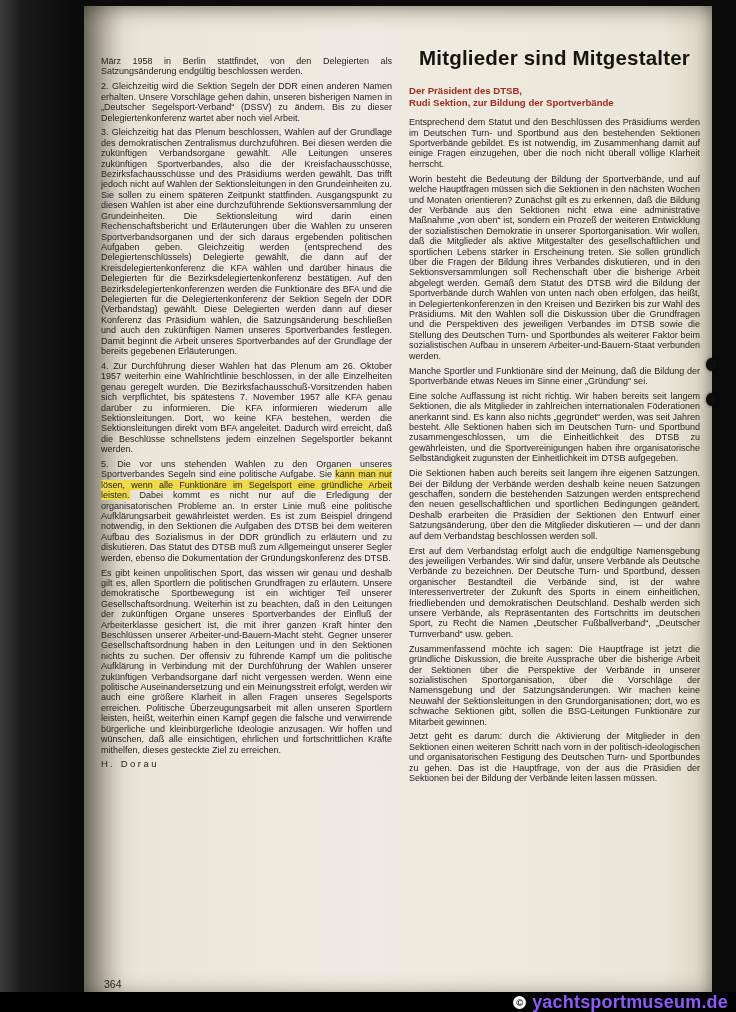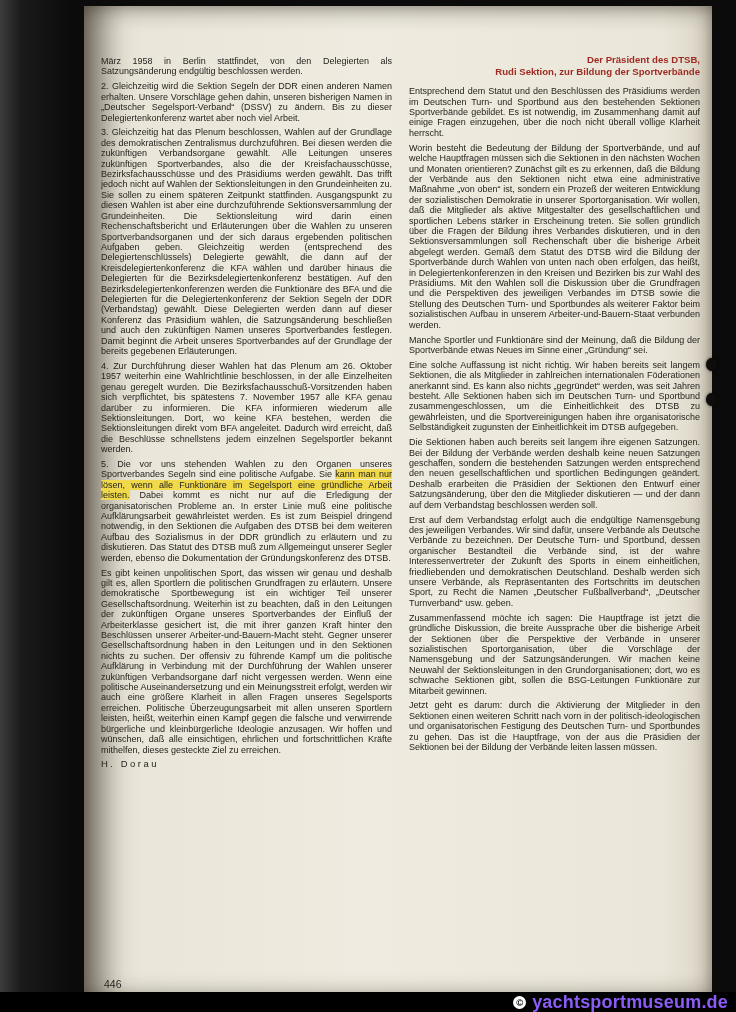--- a/index.html
+++ b/index.html
@@ -27,22 +27,22 @@
   }
   .col-left  { left:17px;  top:50px; width:291px; height:926px; overflow:hidden; }
   .col-right { left:325px; top:40px; width:291px; height:942px; overflow:hidden; }
   .para { margin:0 0 4.5px 0; }
   .hl { background:var(--hl,#f0d94a); }
   .title {
     font-size:20.5px; line-height:23px; font-weight:bold; text-align:center;
     color:#17150f; margin:0 0 5px 0; letter-spacing:0.2px;
   }
   .subtitle {
-    text-align:right; font-weight:bold; font-size:9.6px; line-height:11.6px;
-    color:var(--accent,#9e2b23); margin:8px 0 9px 0;
+    text-align:left; font-weight:bold; font-size:9.6px; line-height:11.6px;
+    color:var(--accent,#9e2b23); margin:16px 0 9px 0;
   }
   .signature {
     text-align:left; font-size:9.5px; letter-spacing:2.5px;
     margin-top:3px; padding-right:4px; color:#26241f;
   }
   .pagenum {
     position:absolute; left:20px; bottom:8px;
     font-size:10.5px; color:#26241f;
   }
   .notch {
@@ -79,37 +79,38 @@
           <p class="para"><span>2. Gleichzeitig wird die Sektion Segeln der DDR einen anderen Namen erhalten. Unsere Vorschläge gehen dahin, unseren bisherigen Namen in „Deutscher Segelsport-Verband“ (DSSV) zu ändern. Bis zu dieser Delegiertenkonferenz wartet aber noch viel Arbeit.</span></p>
           <p class="para"><span>3. Gleichzeitig hat das Plenum beschlossen, Wahlen auf der Grundlage des demokratischen Zentralismus durchzuführen. Bei diesen werden die zukünftigen Verbandsorgane gewählt. Alle Leitungen unseres zukünftigen Sportverbandes, also die der Kreisfachausschüsse, Bezirksfachausschüsse und des Präsidiums werden gewählt. Das trifft jedoch nicht auf Wahlen der Sektionsleitungen in den Grundeinheiten zu. Sie sollen zu einem späteren Zeitpunkt stattfinden. Ausgangspunkt zu diesen Wahlen ist aber eine durchzuführende Sektionsversammlung der Grundeinheiten. Die Sektionsleitung wird darin einen Rechenschaftsbericht und Erläuterungen über die Wahlen zu unseren Sportverbandsorganen und der sich daraus ergebenden politischen Aufgaben geben. Gleichzeitig werden (entsprechend des Delegiertenschlüssels) Delegierte gewählt, die dann auf der Kreisdelegiertenkonferenz die KFA wählen und darüber hinaus die Delegierten für die Bezirksdelegiertenkonferenz bestätigen. Auf den Bezirksdelegiertenkonferenzen werden die Funktionäre des BFA und die Delegierten für die Delegiertenkonferenz der Sektion Segeln der DDR (Verbandstag) gewählt. Diese Delegierten werden dann auf dieser Konferenz das Präsidium wählen, die Satzungsänderung beschließen und auch den zukünftigen Namen unseres Sportverbandes festlegen. Damit beginnt die Arbeit unseres Sportverbandes auf der Grundlage der bereits gegebenen Erläuterungen.</span></p>
           <p class="para"><span>4. Zur Durchführung dieser Wahlen hat das Plenum am 26. Oktober 1957 weiterhin eine Wahlrichtlinie beschlossen, in der alle Einzelheiten genau geregelt wurden. Die Bezirksfachausschuß-Vorsitzenden haben sich verpflichtet, bis spätestens 7. November 1957 alle KFA genau darüber zu informieren. Die KFA informieren wiederum alle Sektionsleitungen. Dort, wo keine KFA bestehen, werden die Sektionsleitungen direkt vom BFA angeleitet. Dadurch wird erreicht, daß die Beschlüsse schnellstens jedem einzelnen Segelsportler bekannt werden.</span></p>
           <p class="para"><span>5. Die vor uns stehenden Wahlen zu den Organen unseres Sportverbandes Segeln sind eine politische Aufgabe. Sie </span><span class="hl">kann man nur lösen, wenn alle Funktionäre im Segelsport eine gründliche Arbeit leisten.</span><span> Dabei kommt es nicht nur auf die Erledigung der organisatorischen Probleme an. In erster Linie muß eine politische Aufklärungsarbeit gewährleistet werden. Es ist zum Beispiel dringend notwendig, in den Sektionen die Aufgaben des DTSB bei dem weiteren Aufbau des Sozialismus in der DDR gründlich zu erläutern und zu diskutieren. Das Statut des DTSB muß zum Allgemeingut unserer Segler werden, ebenso die Dokumentation der Gründungskonferenz des DTSB.</span></p>
           <p class="para"><span>Es gibt keinen unpolitischen Sport, das wissen wir genau und deshalb gilt es, allen Sportlern die politischen Grundfragen zu erläutern. Unsere demokratische Sportbewegung ist ein wichtiger Teil unserer Gesellschaftsordnung. Weiterhin ist zu beachten, daß in den Leitungen der zukünftigen Organe unseres Sportverbandes der Einfluß der Arbeiterklasse gesichert ist, die mit ihrer ganzen Kraft hinter den Beschlüssen unserer Arbeiter-und-Bauern-Macht steht. Gegner unserer Gesellschaftsordnung haben in den Leitungen und in den Sektionen nichts zu suchen. Der offensiv zu führende Kampf um die politische Aufklärung in Verbindung mit der Durchführung der Wahlen unserer zukünftigen Verbandsorgane darf nicht vergessen werden. Wenn eine politische Auseinandersetzung und ein Meinungsstreit erfolgt, werden wir auch eine größere Klarheit in allen Fragen unseres Segelsports erreichen. Politische Überzeugungsarbeit mit allen unseren Sportlern leisten, heißt, weiterhin einen Kampf gegen die falsche und verwirrende bürgerliche und kleinbürgerliche Ideologie anzusagen. Wir hoffen und wünschen, daß alle einsichtigen, ehrlichen und fortschrittlichen Kräfte mithelfen, dieses gesteckte Ziel zu erreichen.</span></p>
         </div>
       <div class="signature">H. Dorau</div>
     </div>
 
     <div class="col col-right">
+      <h1 class="title">Mitglieder sind Mitgestalter</h1>
       <div class="subtitle">
         <div>Der Präsident des DTSB,</div>
         <div>Rudi Sektion, zur Bildung der Sportverbände</div>
       </div>
       <div id="right-paras">
           <p class="para"><span>Entsprechend dem Statut und den Beschlüssen des Präsidiums werden im Deutschen Turn- und Sportbund aus den bestehenden Sektionen Sportverbände gebildet. Es ist notwendig, im Zusammenhang damit auf einige Fragen einzugehen, über die noch nicht überall völlige Klarheit herrscht.</span></p>
           <p class="para"><span>Worin besteht die Bedeutung der Bildung der Sportverbände, und auf welche Hauptfragen müssen sich die Sektionen in den nächsten Wochen und Monaten orientieren? Zunächst gilt es zu erkennen, daß die Bildung der Verbände aus den Sektionen nicht etwa eine administrative Maßnahme „von oben“ ist, sondern ein Prozeß der weiteren Entwicklung der sozialistischen Demokratie in unserer Sportorganisation. Wir wollen, daß die Mitglieder als aktive Mitgestalter des gesellschaftlichen und sportlichen Lebens stärker in Erscheinung treten. Sie sollen gründlich über die Fragen der Bildung ihres Verbandes diskutieren, und in den Sektionsversammlungen soll Rechenschaft über die bisherige Arbeit abgelegt werden. Gemäß dem Statut des DTSB wird die Bildung der Sportverbände durch Wahlen von unten nach oben erfolgen, das heißt, in Delegiertenkonferenzen in den Kreisen und Bezirken bis zur Wahl des Präsidiums. Mit den Wahlen soll die Diskussion über die Grundfragen und die Perspektiven des jeweiligen Verbandes im DTSB sowie die Stellung des Deutschen Turn- und Sportbundes als weiterer Faktor beim sozialistischen Aufbau in unserem Arbeiter-und-Bauern-Staat verbunden werden.</span></p>
           <p class="para"><span>Manche Sportler und Funktionäre sind der Meinung, daß die Bildung der Sportverbände etwas Neues im Sinne einer „Gründung“ sei.</span></p>
           <p class="para"><span>Eine solche Auffassung ist nicht richtig. Wir haben bereits seit langem Sektionen, die als Mitglieder in zahlreichen internationalen Föderationen anerkannt sind. Es kann also nichts „gegründet“ werden, was seit Jahren besteht. Alle Sektionen haben sich im Deutschen Turn- und Sportbund zusammengeschlossen, um die Einheitlichkeit des DTSB zu gewährleisten, und die Sportvereinigungen haben ihre organisatorische Selbständigkeit zugunsten der Einheitlichkeit im DTSB aufgegeben.</span></p>
           <p class="para"><span>Die Sektionen haben auch bereits seit langem ihre eigenen Satzungen. Bei der Bildung der Verbände werden deshalb keine neuen Satzungen geschaffen, sondern die bestehenden Satzungen werden entsprechend den neuen gesellschaftlichen und sportlichen Bedingungen geändert. Deshalb erarbeiten die Präsidien der Sektionen den Entwurf einer Satzungsänderung, über den die Mitglieder diskutieren — und der dann auf dem Verbandstag beschlossen werden soll.</span></p>
           <p class="para"><span>Erst auf dem Verbandstag erfolgt auch die endgültige Namensgebung des jeweiligen Verbandes. Wir sind dafür, unsere Verbände als Deutsche Verbände zu bezeichnen. Der Deutsche Turn- und Sportbund, dessen organischer Bestandteil die Verbände sind, ist der wahre Interessenvertreter der Zukunft des Sports in einem einheitlichen, friedliebenden und demokratischen Deutschland. Deshalb werden sich unsere Verbände, als Repräsentanten des Fortschritts im deutschen Sport, zu Recht die Namen „Deutscher Fußballverband“, „Deutscher Turnverband“ usw. geben.</span></p>
           <p class="para"><span>Zusammenfassend möchte ich sagen: Die Hauptfrage ist jetzt die gründliche Diskussion, die breite Aussprache über die bisherige Arbeit der Sektionen über die Perspektive der Verbände in unserer sozialistischen Sportorganisation, über die Vorschläge der Namensgebung und der Satzungsänderungen. Wir machen keine Neuwahl der Sektionsleitungen in den Grundorganisationen; dort, wo es schwache Sektionen gibt, sollen die BSG-Leitungen Funktionäre zur Mitarbeit gewinnen.</span></p>
           <p class="para"><span>Jetzt geht es darum: durch die Aktivierung der Mitglieder in den Sektionen einen weiteren Schritt nach vorn in der politisch-ideologischen und organisatorischen Festigung des Deutschen Turn- und Sportbundes zu gehen. Das ist die Hauptfrage, von der aus die Präsidien der Sektionen bei der Bildung der Verbände leiten lassen müssen.</span></p>
         </div>
     </div>
 
-    <div class="pagenum">446</div>
+    <div class="pagenum">364</div>
     <div class="notch notch-1"></div>
     <div class="notch notch-2"></div>
   </div>
 
   <div class="bottom-bar">
     <span class="wm-icon">©</span>
     <span class="wm-text">yachtsportmuseum.de</span>
   </div>
 </div>
 

